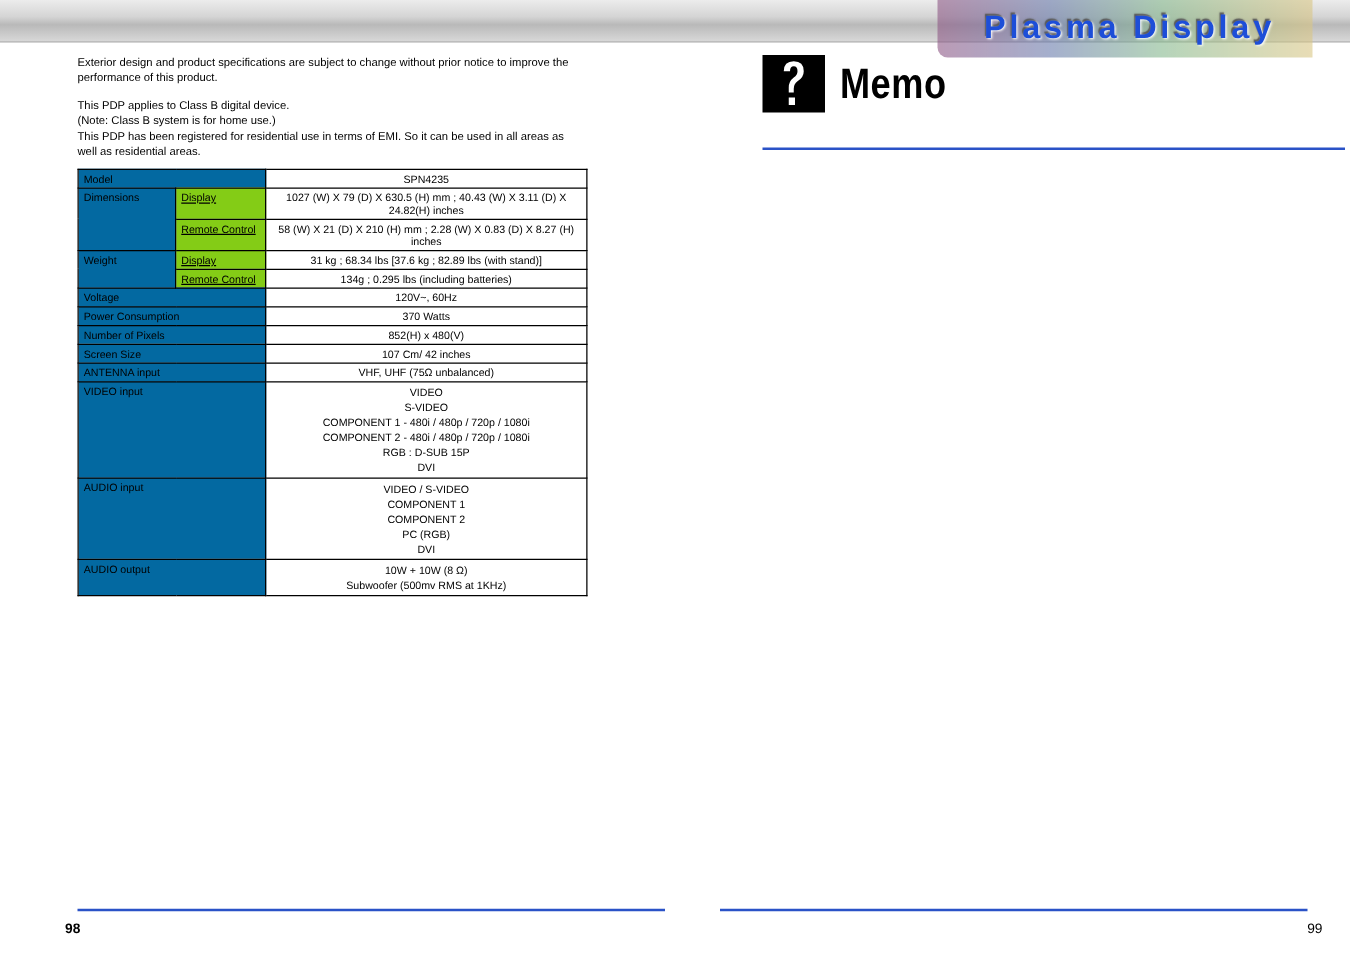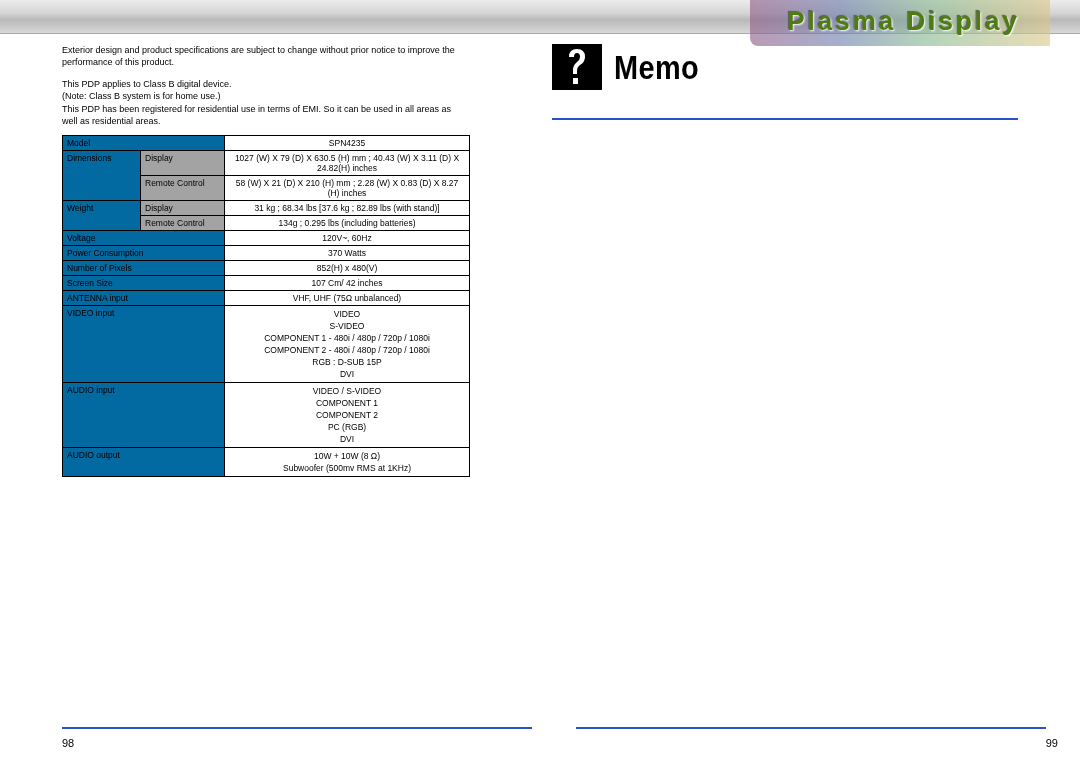--- a/index.html
+++ b/index.html
@@ -24,27 +24,27 @@
     opacity: 0.6;
     border-bottom-left-radius: 8px;
   }
   .brandtext {
     position: absolute;
     right: 60px;
     top: 6px;
     font-family: "Verdana", sans-serif;
     font-size: 26px;
     letter-spacing: 3px;
-    color: #4d7c0f;
+    color: #1d4ed8;
     text-shadow: 1px 1px 2px #fff, -1px -1px 1px #555;
     font-weight: bold;
   }
   .page { position: absolute; top: 44px; }
   .page-left  { left: 62px; width: 470px; }
-  .page-right { left: 552px; width: 470px; }
+  .page-right { left: 610px; width: 470px; }
 
   .section-head { display: flex; align-items: center; gap: 12px; margin-bottom: 28px; }
   .qicon {
     width: 50px; height: 46px;
     background: #000;
     display: flex; align-items: center; justify-content: center;
   }
   .qicon svg { width: 30px; height: 40px; }
   .section-title {
     font-size: 34px;
@@ -62,38 +62,38 @@
     border-collapse: collapse;
     width: 408px;
     font-size: 8.5px;
   }
   table.spec td {
     border: 1px solid #000;
     padding: 2px 4px;
     vertical-align: top;
   }
   td.labelcell { background: #0369a1; width: 78px; }
-  td.sublabel  { background: #a3a3a3; width: 84px; }
+  td.sublabel  { background: #84cc16; width: 72px; text-decoration: underline; }
   td.valcell   { text-align: center; }
   td.valcell .line { display: block; padding: 1px 0; }
 
   .footer-rule {
     position: absolute;
     bottom: 34px;
     height: 0;
     border-top: 2px solid #2a52c7;
   }
   .footer-rule.left  { left: 62px;  width: 470px; }
   .footer-rule.right { left: 576px; width: 470px; }
   .pagenum {
     position: absolute;
     bottom: 14px;
     font-size: 11px;
   }
-  .pagenum.left  { left: 62px; }
+  .pagenum.left  { left: 52px; font-weight: bold; }
   .pagenum.right { right: 22px; }
 
   .memo-rule {
     border-top: 2px solid #2a52c7;
     width: 466px;
     margin-top: 16px;
   }
 </style>
 </head>
 <body>

